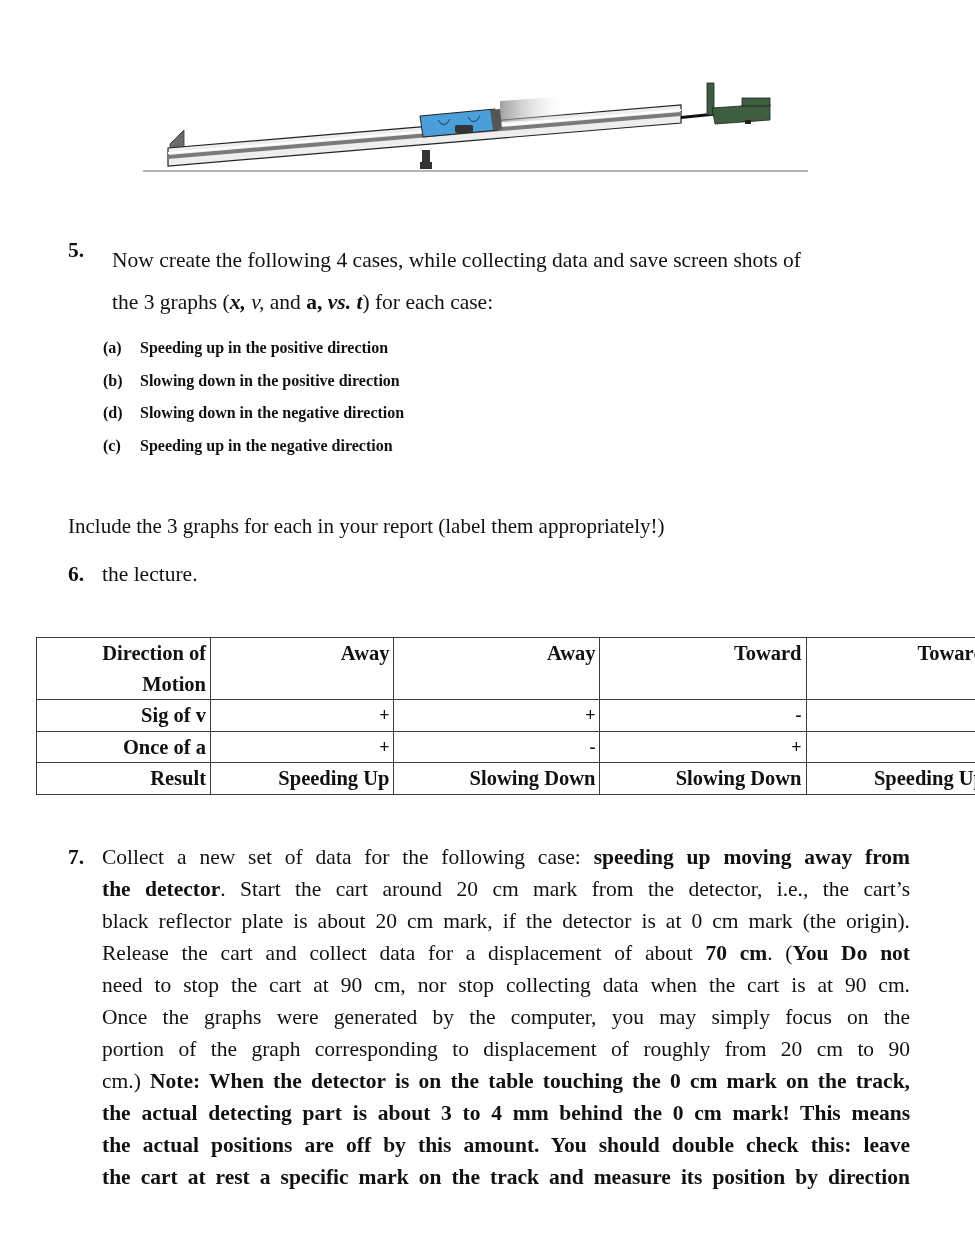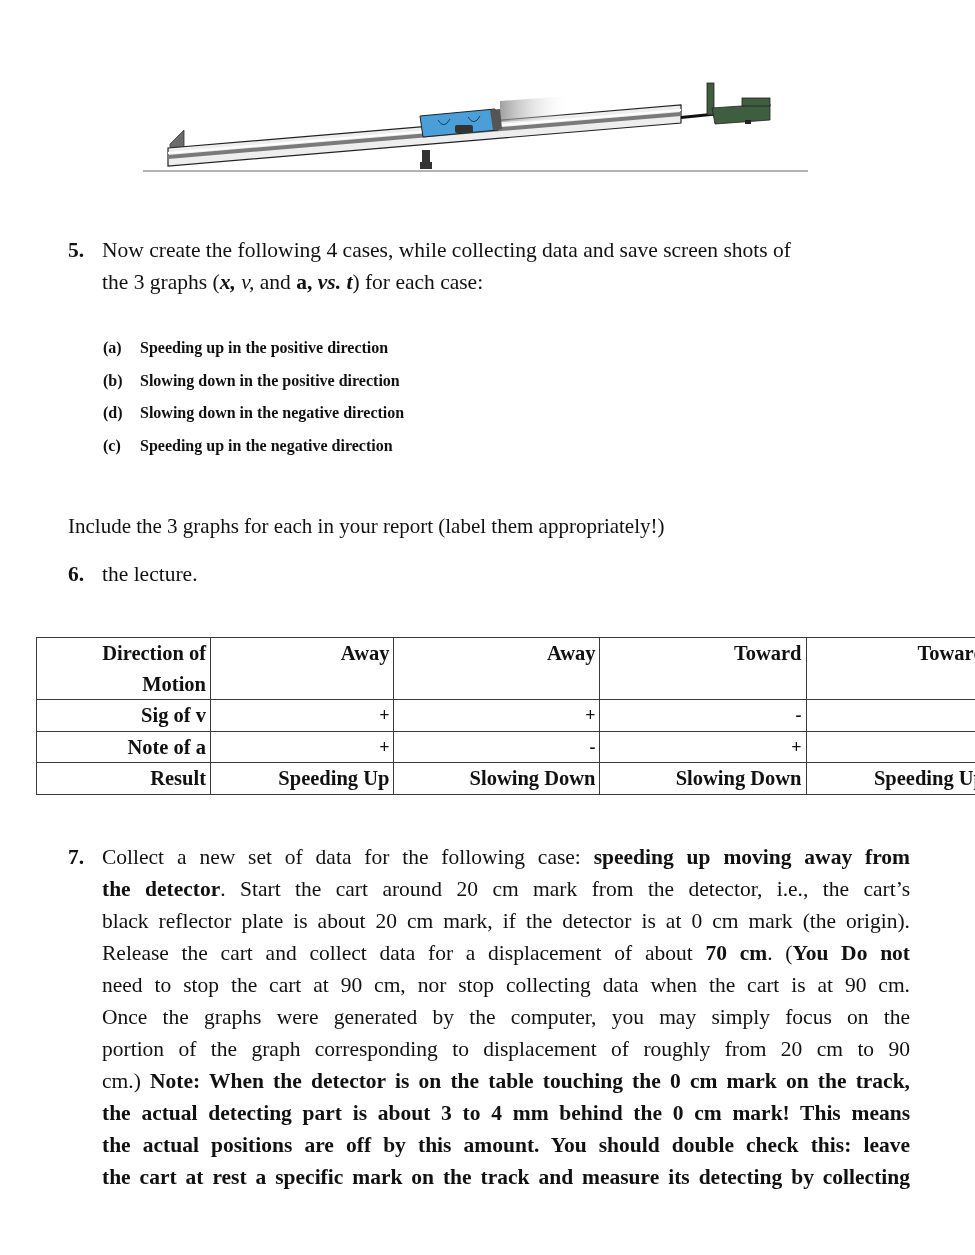--- a/index.html
+++ b/index.html
@@ -12,21 +12,21 @@
     .figure svg { width: 680px; height: 110px; display: block; }
 
     .item { position: absolute; font-size: 21.5px; line-height: 32px; }
     .num { position: absolute; left: 0; font-weight: bold; }
     .body-text { position: absolute; left: 34px; right: 0; }
     .b { font-weight: bold; }
     .bi { font-weight: bold; font-style: italic; }
     .i { font-style: italic; }
 
     #item5 { left: 68px; top: 234px; width: 830px; }
-    #item5 .body-text p { margin: 0; }
+    #item5 .body-text p { margin: 10px; }
 
     .cases { position: absolute; left: 103px; top: 332px; font-size: 16px; font-weight: bold; line-height: 32.5px; }
     .case { white-space: nowrap; }
     .case .lbl { display: inline-block; min-width: 33px; }
 
     .include { position: absolute; left: 68px; top: 510px; font-size: 21px; line-height: 32px; }
 
     #item6 { left: 68px; top: 558px; width: 830px; }
 
     table.motion {
@@ -115,21 +115,21 @@
     <td>Toward</td>
   </tr>
   <tr>
     <td class="rowhead">Sig of v</td>
     <td class="sign">+</td>
     <td class="sign">+</td>
     <td class="sign">-</td>
     <td class="sign">-</td>
   </tr>
   <tr>
-    <td class="rowhead">Note of a</td>
+    <td class="rowhead">Once of a</td>
     <td class="sign">+</td>
     <td class="sign">-</td>
     <td class="sign">+</td>
     <td class="sign">-</td>
   </tr>
   <tr>
     <td class="rowhead">Result</td>
     <td>Speeding Up</td>
     <td>Slowing Down</td>
     <td>Slowing Down</td>
@@ -144,15 +144,15 @@
     <span class="line"><span>Collect a new set of data for the following case: </span><span class="b">speeding up moving away from</span></span>
     <span class="line"><span class="b">the detector</span><span>. Start the cart around 20 cm mark from the detector, i.e., the cart’s</span></span>
     <span class="line">black reflector plate is about 20 cm mark, if the detector is at 0 cm mark (the origin).</span>
     <span class="line"><span>Release the cart and collect data for a displacement of about </span><span class="b">70 cm</span><span>. (</span><span class="b">You Do not</span></span>
     <span class="line">need to stop the cart at 90 cm, nor stop collecting data when the cart is at 90 cm.</span>
     <span class="line">Once the graphs were generated by the computer, you may simply focus on the</span>
     <span class="line">portion of the graph corresponding to displacement of roughly from 20 cm to 90</span>
     <span class="line"><span>cm.) </span><span class="b">Note: When the detector is on the table touching the 0 cm mark on the track,</span></span>
     <span class="line b">the actual detecting part is about 3 to 4 mm behind the 0 cm mark! This means</span>
     <span class="line b">the actual positions are off by this amount. You should double check this: leave</span>
-    <span class="line b">the cart at rest a specific mark on the track and measure its detecting by collecting</span>
+    <span class="line b">the cart at rest a specific mark on the track and measure its position by direction</span>
   </div>
 </div>
 
 </body></html>

